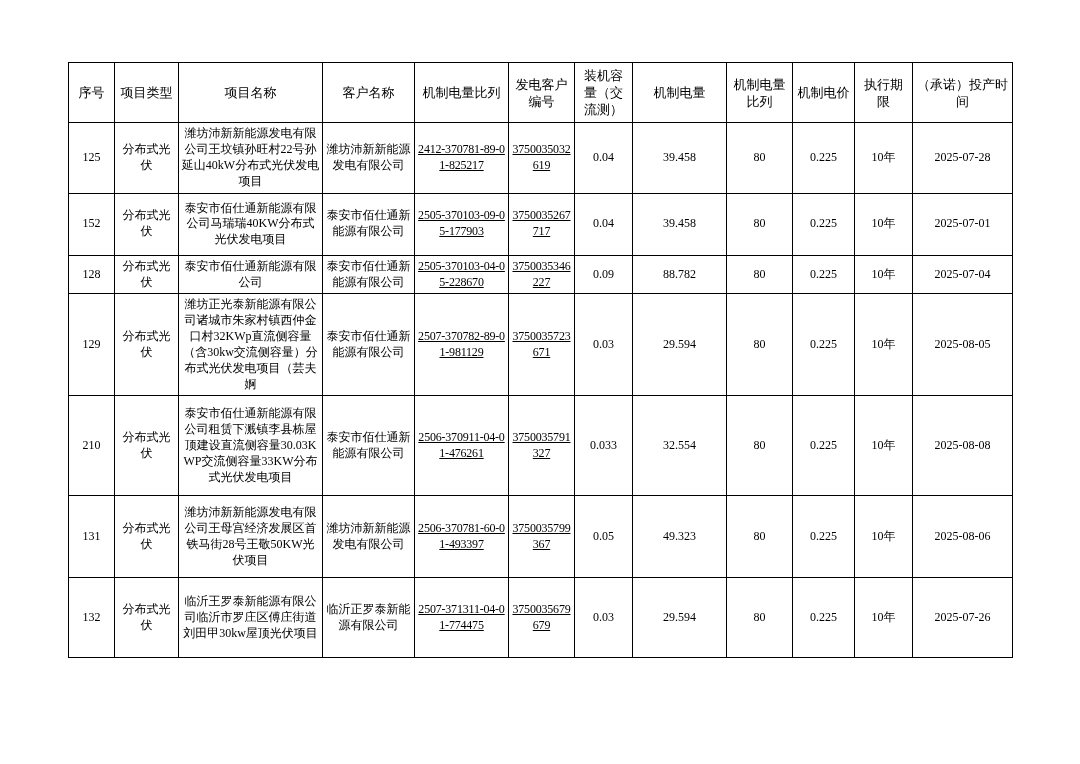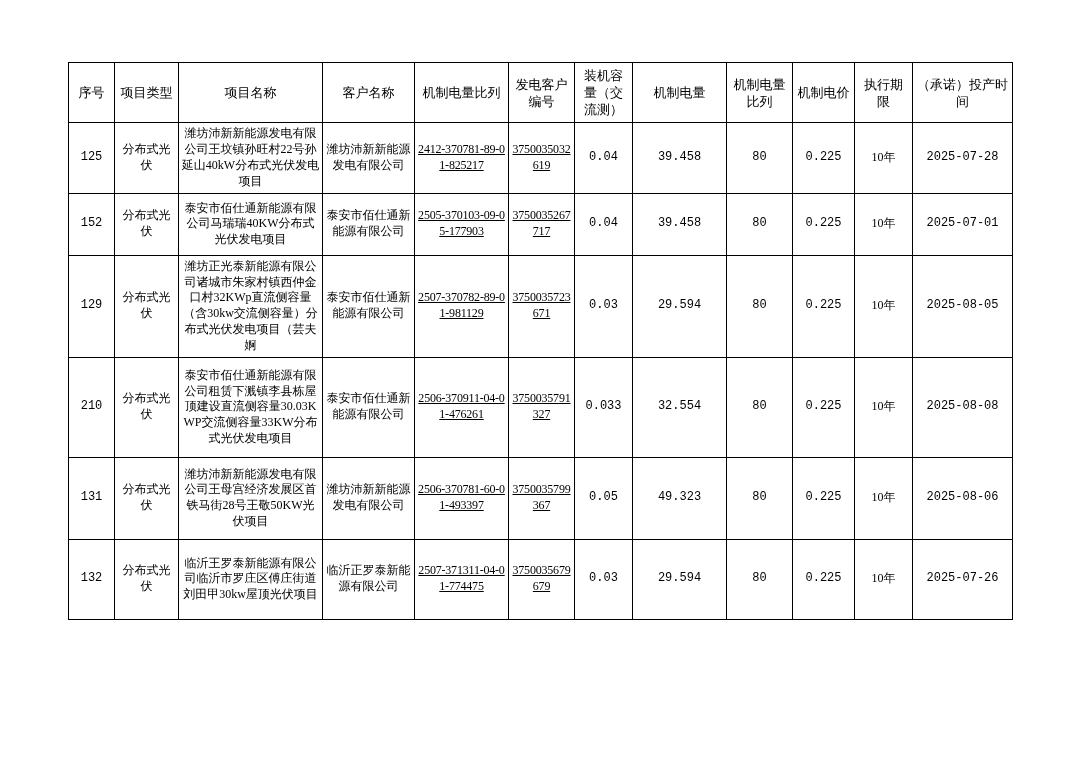--- a/index.html
+++ b/index.html
@@ -50,21 +50,21 @@
     font-size: 12px;
   }
   td.cn {
     font-size: 11.5px;
     line-height: 1.35;
     padding: 4px 4px;
     margin-left: 35px;
   }
   td.num {
     font-size: 12.5px;
-    font-family: Liberation Mono, monospace;
+    font-family: Liberation Serif, serif;
   }
   td.code {
     font-size: 11.5px;
     letter-spacing: -0.2px;
     text-decoration: underline;
   }
   
   col.c0 { width: 46px; }
   col.c1 { width: 64px; }
   col.c2 { width: 144px; }
@@ -136,20 +136,34 @@
           <td class="cn">泰安市佰仕通新能源有限公司</td>
           <td class="code">2505-370103-09-05-177903</td>
           <td class="code">3750035267717</td>
           <td class="num">0.04</td>
           <td class="num">39.458</td>
           <td class="num">80</td>
           <td class="num">0.225</td>
           <td class="cn">10年</td>
           <td class="num">2025-07-01</td>
         </tr>
+        <tr style="height:34px">
+          <td class="num">128</td>
+          <td class="cn">分布式光伏</td>
+          <td class="cn">泰安市佰仕通新能源有限公司</td>
+          <td class="cn">泰安市佰仕通新能源有限公司</td>
+          <td class="code">2505-370103-04-05-228670</td>
+          <td class="code">3750035346227</td>
+          <td class="num">0.09</td>
+          <td class="num">88.782</td>
+          <td class="num">80</td>
+          <td class="num">0.225</td>
+          <td class="cn">10年</td>
+          <td class="num">2025-07-04</td>
+        </tr>
         <tr style="height:100px">
           <td class="num">129</td>
           <td class="cn">分布式光伏</td>
           <td class="cn">潍坊正光泰新能源有限公司诸城市朱家村镇西仲金口村32KWp直流侧容量（含30kw交流侧容量）分布式光伏发电项目（芸夫婀</td>
           <td class="cn">泰安市佰仕通新能源有限公司</td>
           <td class="code">2507-370782-89-01-981129</td>
           <td class="code">3750035723671</td>
           <td class="num">0.03</td>
           <td class="num">29.594</td>
           <td class="num">80</td>

